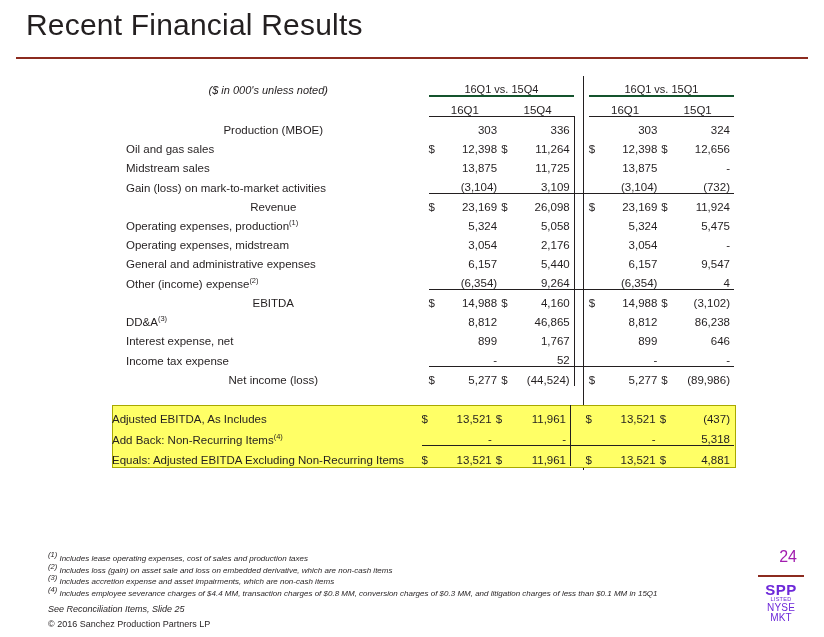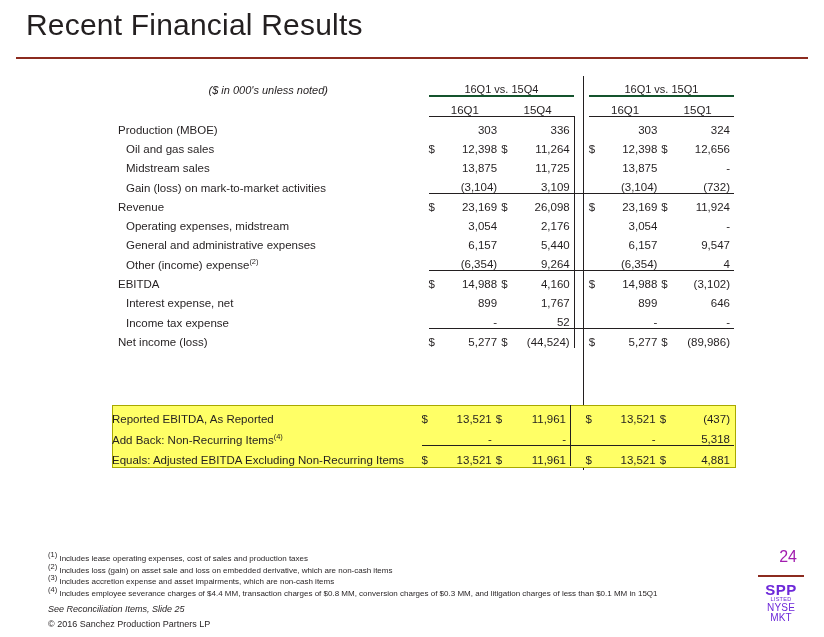--- a/index.html
+++ b/index.html
@@ -54,21 +54,21 @@
     padding: 0;
     height: 19px;
     vertical-align: bottom;
     white-space: nowrap;
   }
   .lbl {
     width: 300px;
     padding-left: 8px !important;
     font-size: 11.5px;
   }
-  .lbl.ind1 { padding-left: 14px !important; }
+  .lbl.ind1 { padding-left: 14px !important; text-align: center; }
   .lbl.ind2 { padding-left: 22px !important; }
   .cur {
     width: 14px;
     text-align: left;
     font-size: 11.5px;
   }
   .num {
     width: 54px;
     text-align: right;
     padding-right: 4px !important;
@@ -149,21 +149,21 @@
 
   
   .footnotes {
     position: absolute;
     left: 48px;
     top: 553px;
     font-size: 8px;
     line-height: 11.5px;
     color: #231f20;
   }
-  .footnotes div { white-space: nowrap; }
+  .footnotes div { white-space: nowrap; font-style: italic; }
   .see-rec {
     position: absolute;
     left: 48px;
     top: 604px;
     font-size: 9px;
     font-style: italic;
   }
   .copyright {
     position: absolute;
     left: 48px;
@@ -282,20 +282,32 @@
             <td class="num">23,169</td>
             <td class="cur">$</td>
             <td class="num">26,098</td>
             <td class="vsep"></td>
             <td class="cur">$</td>
             <td class="num">23,169</td>
             <td class="cur">$</td>
             <td class="num">11,924</td>
           </tr>
           <tr>
+            <td class="lbl ind2">Operating expenses, production<sup>(1)</sup></td>
+            <td class="cur"></td>
+            <td class="num">5,324</td>
+            <td class="cur"></td>
+            <td class="num">5,058</td>
+            <td class="vsep"></td>
+            <td class="cur"></td>
+            <td class="num">5,324</td>
+            <td class="cur"></td>
+            <td class="num">5,475</td>
+          </tr>
+          <tr>
             <td class="lbl ind2">Operating expenses, midstream</td>
             <td class="cur"></td>
             <td class="num">3,054</td>
             <td class="cur"></td>
             <td class="num">2,176</td>
             <td class="vsep"></td>
             <td class="cur"></td>
             <td class="num">3,054</td>
             <td class="cur"></td>
             <td class="num">-</td>
@@ -328,20 +340,32 @@
             <td class="lbl ind1">EBITDA</td>
             <td class="cur">$</td>
             <td class="num">14,988</td>
             <td class="cur">$</td>
             <td class="num">4,160</td>
             <td class="vsep"></td>
             <td class="cur">$</td>
             <td class="num">14,988</td>
             <td class="cur">$</td>
             <td class="num">(3,102)</td>
+          </tr>
+          <tr>
+            <td class="lbl ind2">DD&amp;A<sup>(3)</sup></td>
+            <td class="cur"></td>
+            <td class="num">8,812</td>
+            <td class="cur"></td>
+            <td class="num">46,865</td>
+            <td class="vsep"></td>
+            <td class="cur"></td>
+            <td class="num">8,812</td>
+            <td class="cur"></td>
+            <td class="num">86,238</td>
           </tr>
           <tr>
             <td class="lbl ind2">Interest expense, net</td>
             <td class="cur"></td>
             <td class="num">899</td>
             <td class="cur"></td>
             <td class="num">1,767</td>
             <td class="vsep"></td>
             <td class="cur"></td>
             <td class="num">899</td>
@@ -373,21 +397,21 @@
             <td class="num">(89,986)</td>
           </tr>
         </tbody>
     </table>
   </div>
 
   <div class="hl-box"></div>
   <table class="hl">
     <tbody id="hl-body">
         <tr>
-          <td class="lbl">Reported EBITDA, As Reported</td>
+          <td class="lbl">Adjusted EBITDA, As Includes</td>
           <td class="cur">$</td>
           <td class="num">13,521</td>
           <td class="cur">$</td>
           <td class="num">11,961</td>
           <td class="vsep"></td>
           <td class="cur">$</td>
           <td class="num">13,521</td>
           <td class="cur">$</td>
           <td class="num">(437)</td>
         </tr>

